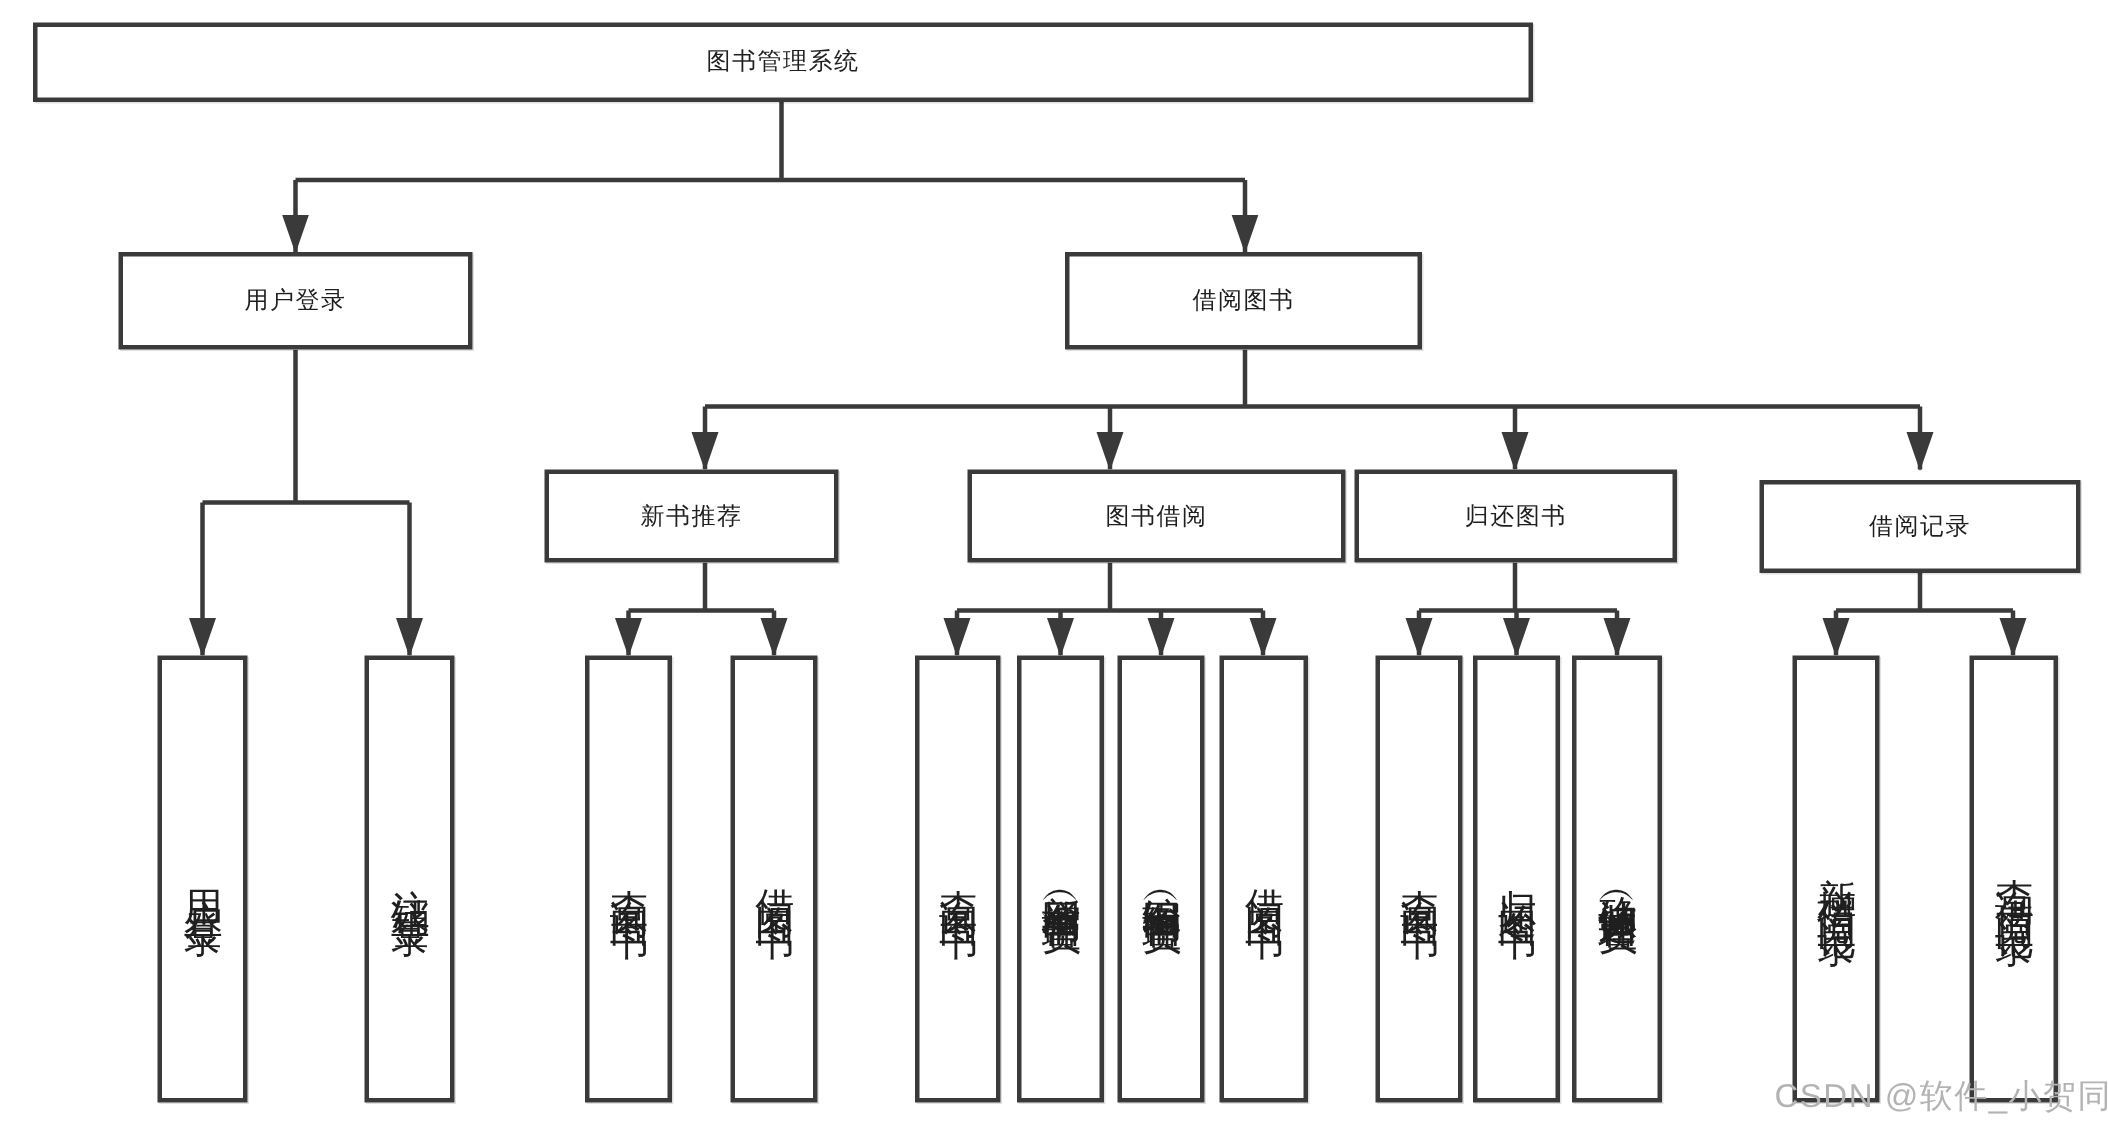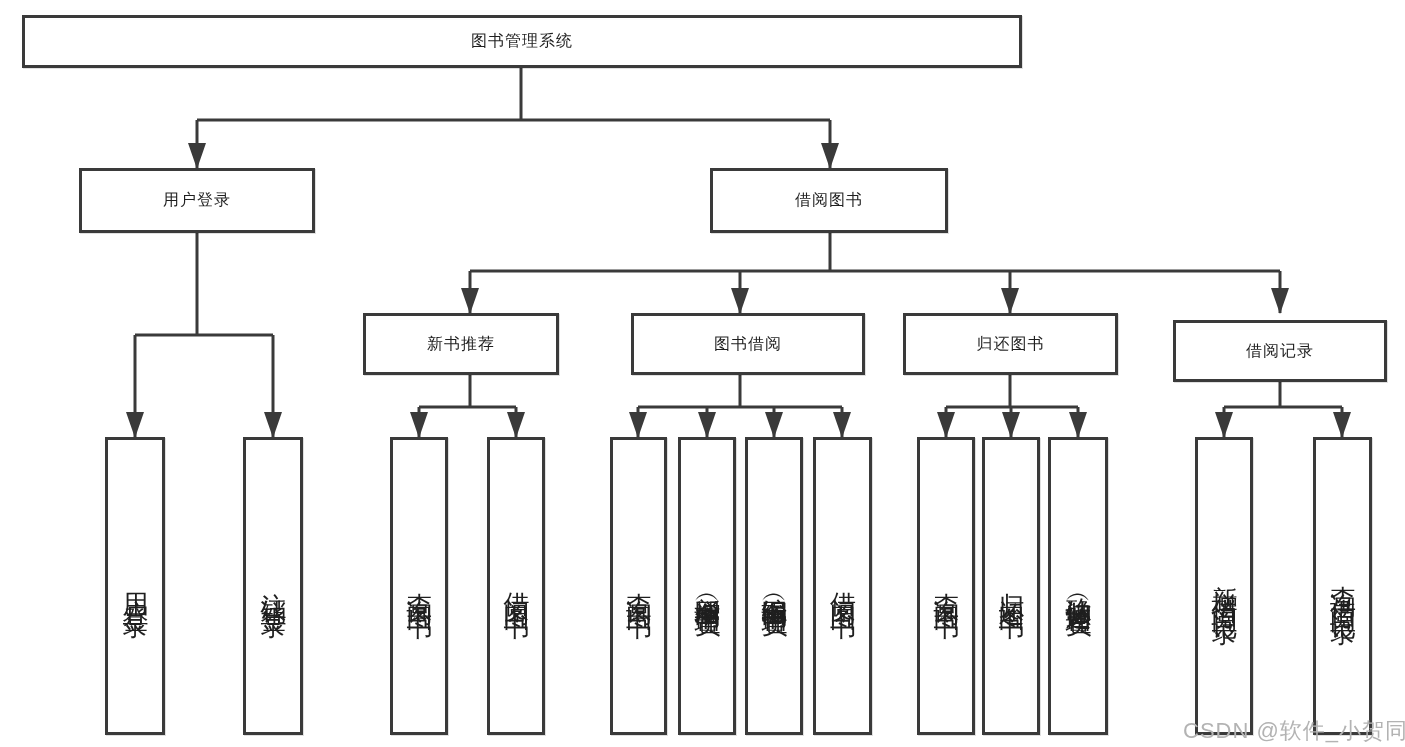--- a/index.html
+++ b/index.html
@@ -80,21 +80,21 @@
   <div class="node h-node" style="left:79px;top:168px;width:236px;height:65px">
     <span>用户登录</span>
   </div>
   <div class="node h-node" style="left:710px;top:168px;width:238px;height:65px">
     <span>借阅图书</span>
   </div>
 
   <div class="node h-node" style="left:363px;top:313px;width:196px;height:62px">
     <span>新书推荐</span>
   </div>
-  <div class="node h-node" style="left:631px;top:313px;width:234px;height:62px">
+  <div class="node h-node" style="left:645px;top:313px;width:252px;height:62px">
     <span>图书借阅</span>
   </div>
   <div class="node h-node" style="left:903px;top:313px;width:215px;height:62px">
     <span>归还图书</span>
   </div>
   <div class="node h-node" style="left:1173px;top:320px;width:214px;height:62px">
     <span>借阅记录</span>
   </div>
 
   <div class="node leaf" style="left:105px;top:437px;width:60px;height:298px">

